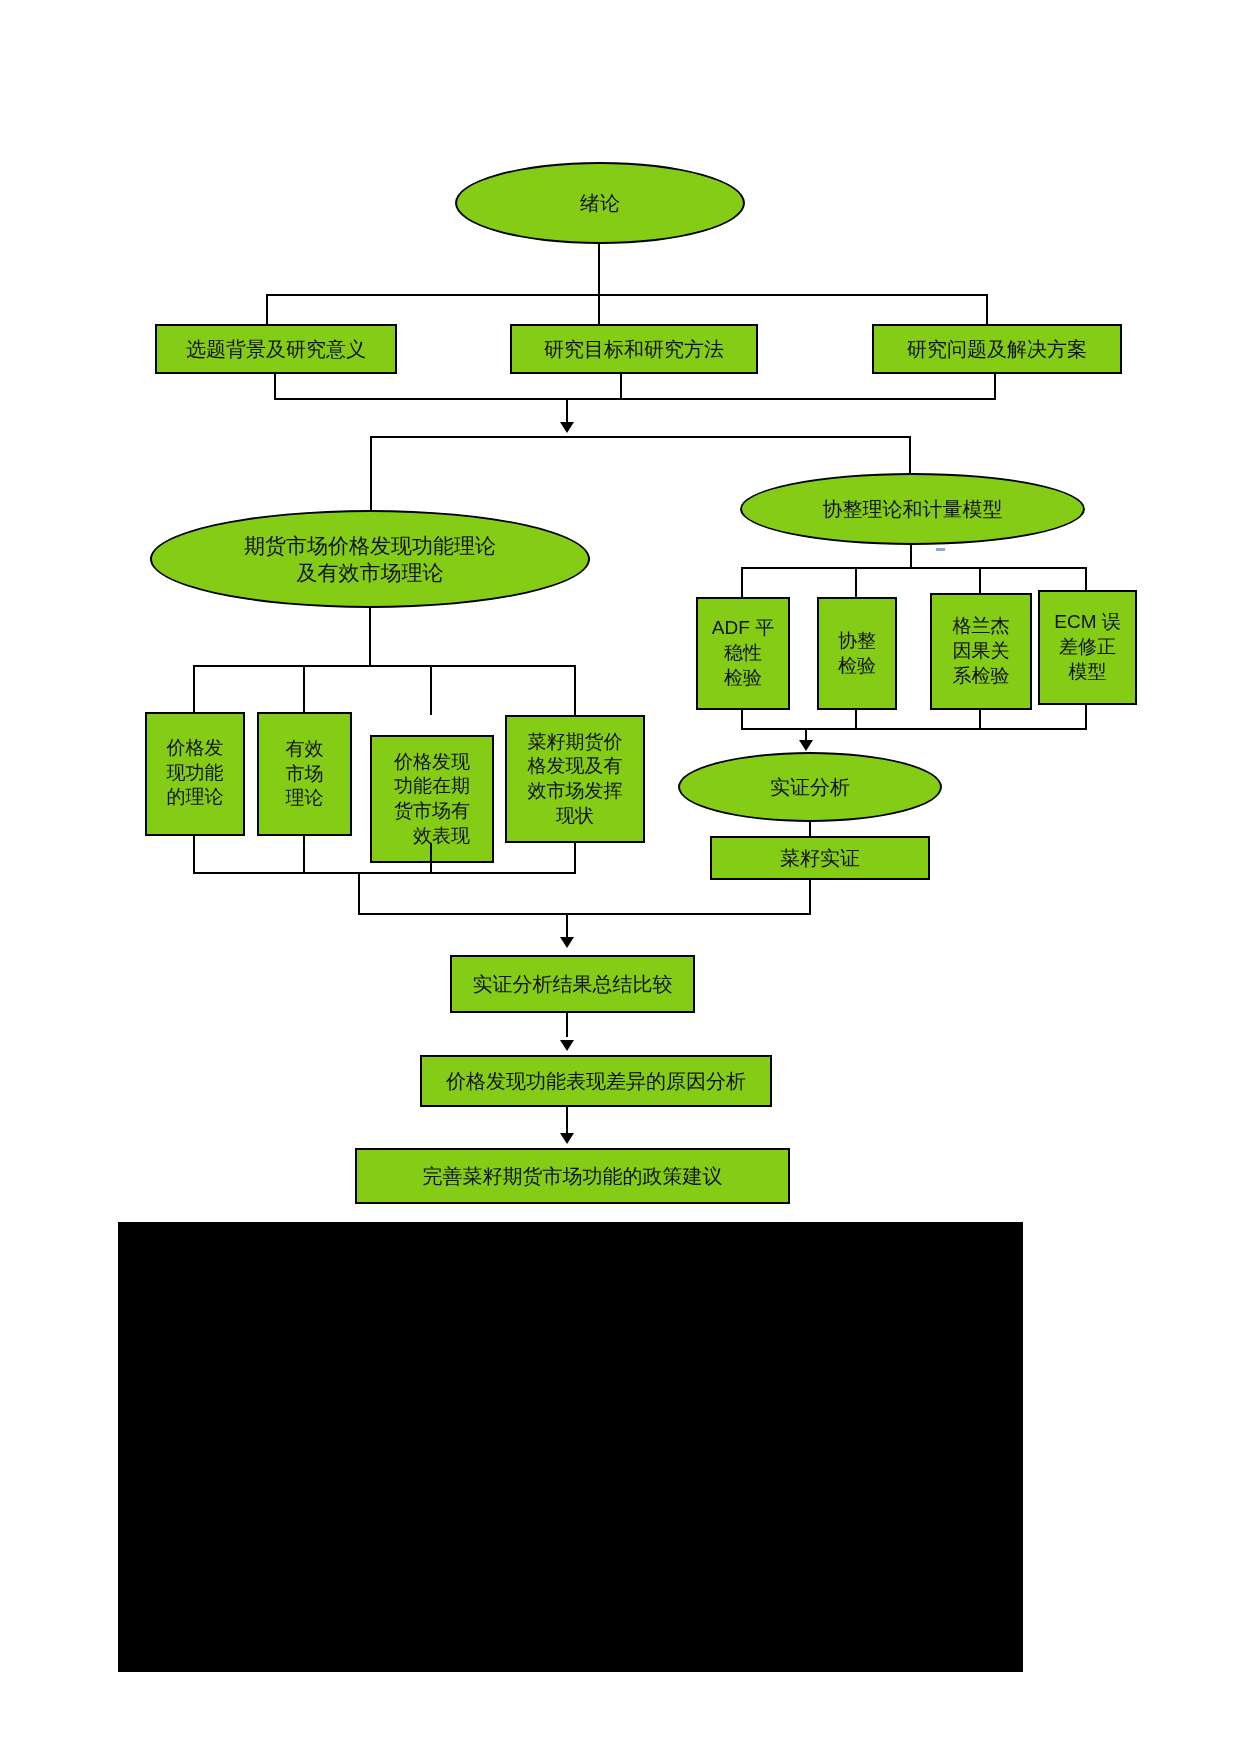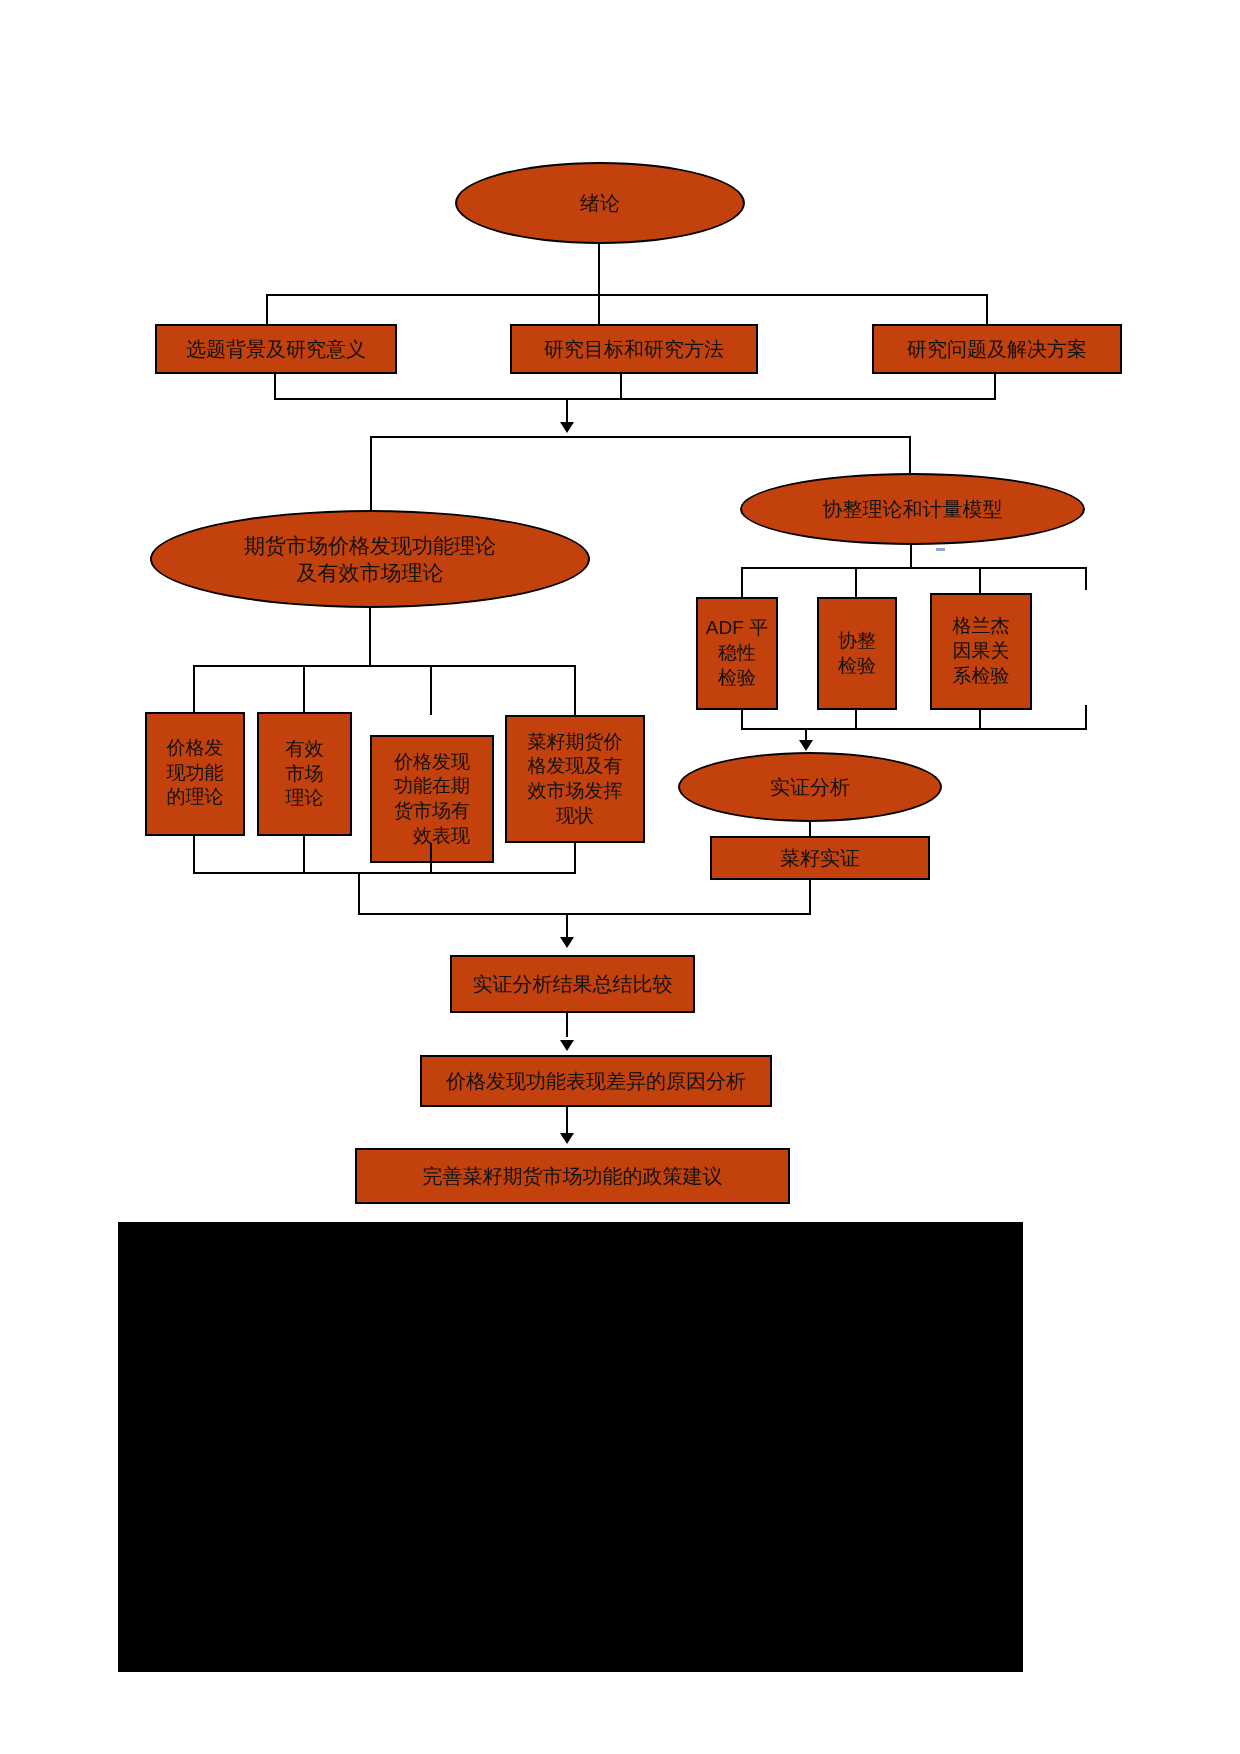--- a/index.html
+++ b/index.html
@@ -7,21 +7,21 @@
     position:relative;
     width:1240px;height:1754px;
     background:#ffffff;
     font-family:"Liberation Sans", sans-serif;
     color:#111;
     overflow:hidden;
   }
   .node{
     position:absolute;
     border:2px solid #000;
-    background:#c2410c;
+    background:#84cc16;
     display:flex;align-items:center;justify-content:center;
     text-align:center;
     white-space:pre-line;
     font-size:20px;
     line-height:1.3;
     box-sizing:border-box;
   }
   .ellipse{border-radius:50%;}
   .vl{position:absolute;width:2px;background:#000;}
   .hl{position:absolute;height:2px;background:#000;}
@@ -91,28 +91,31 @@
 效市场发挥
 现状</div>
 
   <div class="vl" style="left:910px;top:545px;height:22px;"></div>
   <div class="hl" style="left:741px;top:567px;width:346px;"></div>
   <div class="vl" style="left:741px;top:567px;height:30px;"></div>
   <div class="vl" style="left:855px;top:567px;height:30px;"></div>
   <div class="vl" style="left:979px;top:567px;height:26px;"></div>
   <div class="vl" style="left:1085px;top:567px;height:23px;"></div>
 
-  <div class="node small" style="left:696px;top:597px;width:82px;height:113px;">ADF 平
+  <div class="node small" style="left:696px;top:597px;width:94px;height:113px;">ADF 平
 稳性
 检验</div>
   <div class="node small" style="left:817px;top:597px;width:80px;height:113px;">协整
 检验</div>
   <div class="node small" style="left:930px;top:593px;width:102px;height:117px;">格兰杰
 因果关
 系检验</div>
+  <div class="node small" style="left:1038px;top:590px;width:99px;height:115px;">ECM 误
+差修正
+模型</div>
 
   <div class="vl" style="left:741px;top:710px;height:18px;"></div>
   <div class="vl" style="left:855px;top:710px;height:18px;"></div>
   <div class="vl" style="left:979px;top:710px;height:18px;"></div>
   <div class="vl" style="left:1085px;top:705px;height:23px;"></div>
   <div class="hl" style="left:741px;top:728px;width:346px;"></div>
   <div class="vl" style="left:805px;top:730px;height:12px;"></div>
   <div class="arrow" style="left:799px;top:740px;"></div>
 
   <div class="node ellipse" style="left:678px;top:752px;width:264px;height:70px;">实证分析</div>

